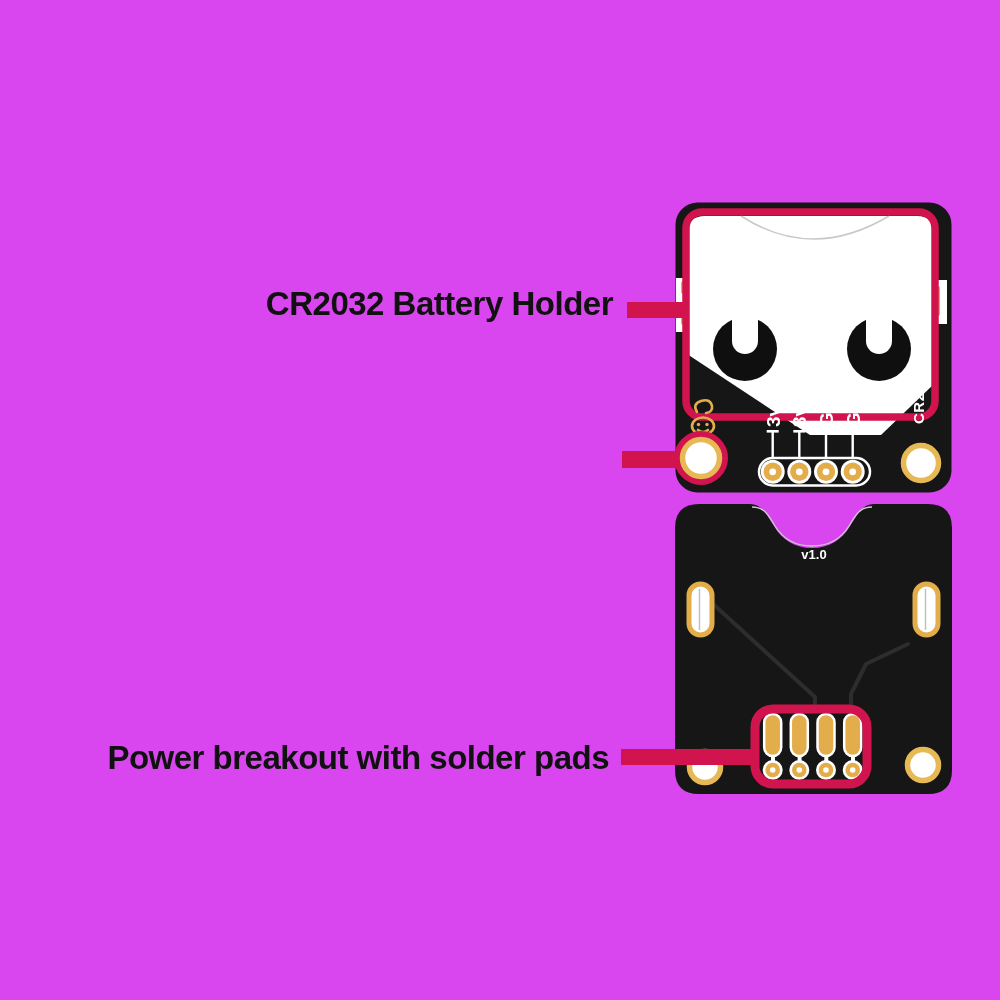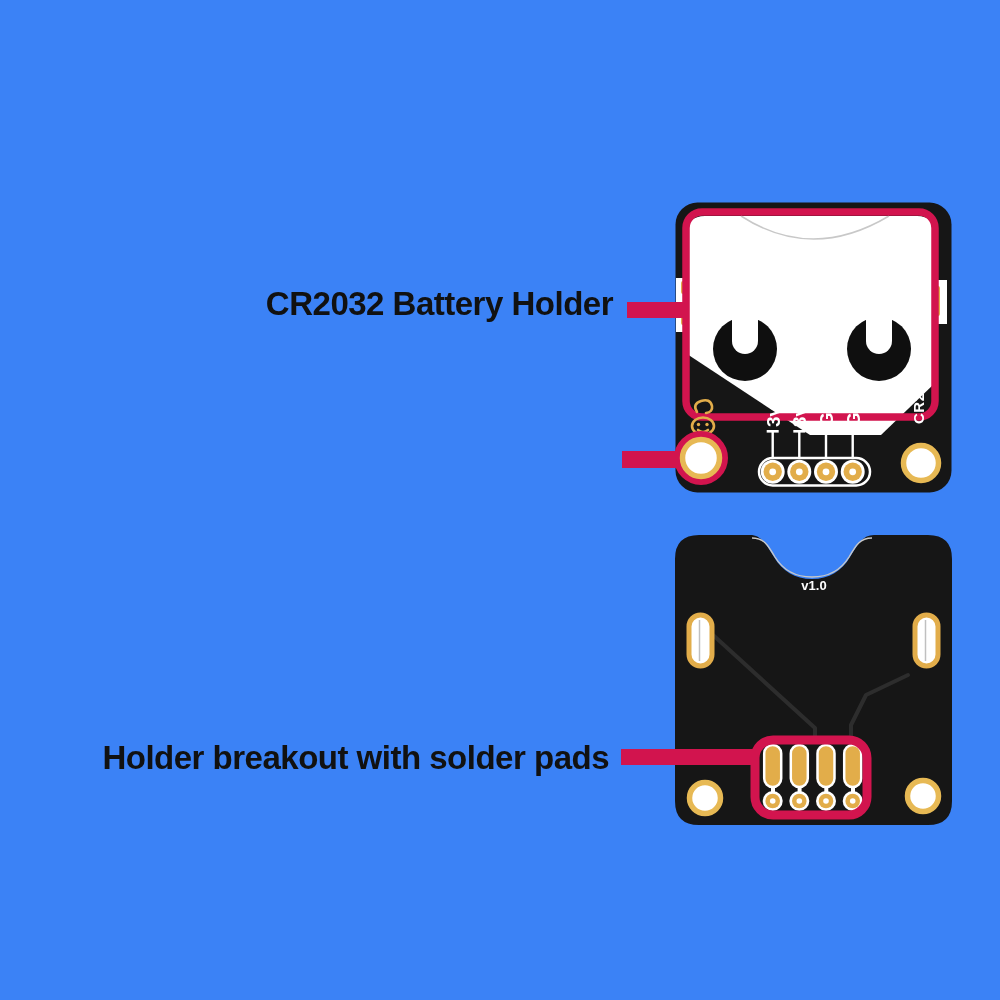--- a/index.html
+++ b/index.html
@@ -1,30 +1,30 @@
 <!DOCTYPE html>
 <html><head>
 <meta charset="utf-8">
 <style>
   html,body{margin:0;padding:0;background:#fff;}
-  .page{position:relative;width:1000px;height:1000px;background:#3b82f6;overflow:hidden;
+  .page{position:relative;width:1000px;height:1000px;background:#d946ef;overflow:hidden;
         font-family:"Liberation Sans",sans-serif;}
   .board{position:absolute;z-index:1;}
   .board svg{display:block;overflow:visible;}
   .callout-label{position:absolute;z-index:6;font-weight:700;font-size:33px;line-height:34px;
         color:#111;white-space:nowrap;letter-spacing:-0.5px;}
   .leader{position:absolute;z-index:5;background:#d2144e;}
 </style>
 </head>
 <body>
 
 <div class="page">
 
   <div class="callout-label" style="top:287px;right:387px;">CR2032 Battery Holder</div>
-  <div class="callout-label" style="top:741px;right:391px;">Holder breakout with solder pads</div>
+  <div class="callout-label" style="top:741px;right:391px;">Power breakout with solder pads</div>
 
   <div class="leader" style="left:627px;top:302px;width:62px;height:16px;"></div>
   <div class="leader" style="left:622px;top:451px;width:56px;height:17px;"></div>
   <div class="leader" style="left:621px;top:749px;width:134px;height:16px;"></div>
 
   <div class="board" style="left:675px;top:202px;width:277px;height:291px;">
     <svg width="277" height="291" viewBox="0 0 277 291">
 
       <rect x="0.5" y="0.5" width="276" height="290" rx="22" fill="#161616"></rect>
 
@@ -101,21 +101,21 @@
         <text transform="translate(104.7 225) rotate(-90)">3v</text>
         <text transform="translate(131.3 225) rotate(-90)">3v</text>
         <text transform="translate(158 225) rotate(-90)">G</text>
         <text transform="translate(184.7 225) rotate(-90)">G</text>
       </g>
 
       <text transform="translate(249 222) rotate(-90)" fill="#ffffff" font-size="15" font-weight="700" letter-spacing="0.5" font-family="Liberation Sans, sans-serif">CR2032</text>
     </svg>
   </div>
 
-  <div class="board" style="left:675px;top:535px;width:289px;height:290px;text-align:center;">
+  <div class="board" style="left:675px;top:504px;width:289px;height:290px;text-align:center;">
     <svg width="277" height="290" viewBox="0 0 277 290">
 
       <path d="M 24 0 H 75 C 86 0 91 9 99 22 C 107 36 120 44 137 44 C 154 44 167 36 175 22 C 183 9 188 0 199 0 H 253 Q 277 0 277 24 V 266 Q 277 290 253 290 H 24 Q 0 290 0 266 V 24 Q 0 0 24 0 Z" fill="#161616"></path>
 
       <path d="M 77 3 C 89 3 93 10 100 22 C 108 35 121 42 137 42 C 153 42 166 35 174 22 C 181 10 185 3 197 3" fill="none" stroke="#c8c8c8" stroke-width="1.4"></path>
 
       <text x="139" y="55" text-anchor="middle" fill="#ffffff" font-size="13" font-weight="700" font-family="Liberation Sans, sans-serif">v1.0</text>
 
       <g fill="none" stroke="#2d2d2d" stroke-width="4" stroke-linejoin="round" stroke-linecap="round">
         <path d="M 38 100 L 140 193 V 203"></path>

